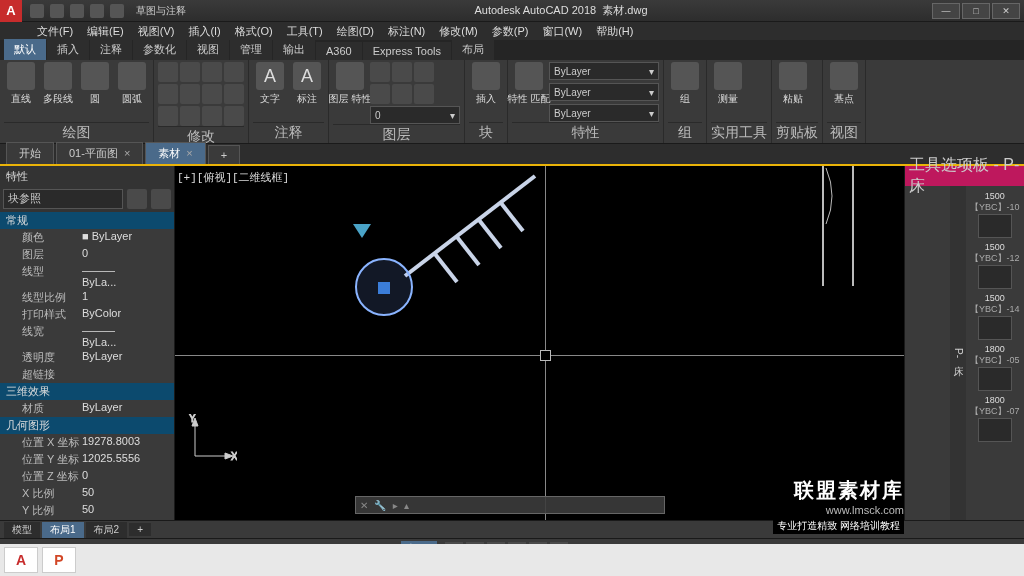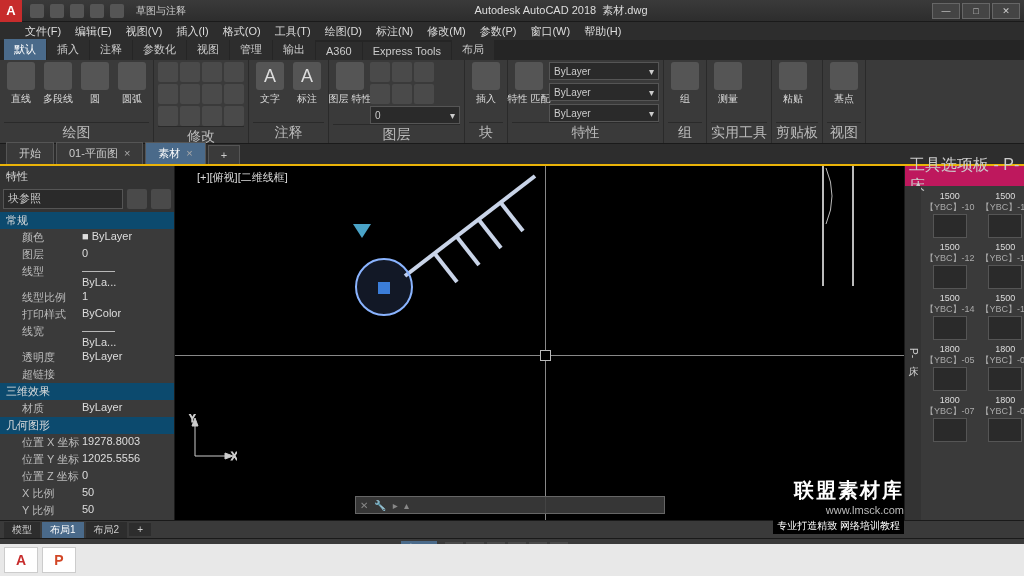--- a/index.html
+++ b/index.html
@@ -4,21 +4,21 @@
 <style>
 * { margin: 0; padding: 0; box-sizing: border-box; font-family: "Microsoft YaHei", Arial, sans-serif; }
 body { background: #2d2d2d; width: 1024px; height: 576px; overflow: hidden; color: #ccc; font-size: 11px; position: relative; }
 .titlebar { height: 22px; background: linear-gradient(#3a3a3a,#2d2d2d); display: flex; align-items: center; border-bottom: 1px solid #1a1a1a; }
 .app-icon { width: 22px; height: 22px; background: #c72c2c; color: #fff; font-weight: bold; display: flex; align-items: center; justify-content: center; font-size: 13px; }
 .qat { display: flex; gap: 6px; padding: 0 8px; }
 .qat-btn { width: 14px; height: 14px; background: #555; border-radius: 2px; }
 .title-center { flex: 1; text-align: center; color: #ddd; font-size: 11px; }
 .win-ctrl { display: flex; gap: 2px; padding-right: 4px; }
 .win-btn { width: 28px; height: 16px; background: #444; border: 1px solid #666; display:flex;align-items:center;justify-content:center;font-size:9px;}
-.menubar { height: 18px; background: #2d2d2d; display: flex; align-items: center; padding-left: 25px; gap: 14px; font-size: 11px; color: #ddd; }
+.menubar { height: 18px; background: #2d2d2d; display: flex; align-items: center; padding-left: 37px; gap: 14px; font-size: 11px; color: #ddd; }
 .menubar span { cursor: default; }
 .ribbon-tabs { height: 20px; background: #252525; display: flex; align-items: flex-end; padding-left: 4px; gap: 1px; font-size: 11px; }
 .ribbon-tab { padding: 3px 10px; background: #2d2d2d; color: #ccc; }
 .ribbon-tab.active { background: #4a6a8a; color: #fff; }
 .ribbon { height: 84px; background: #3a3a3a; border-bottom: 1px solid #1a1a1a; display: flex; }
 .panel { border-right: 1px solid #2a2a2a; padding: 2px 4px 0 4px; display: flex; flex-direction: column; }
 .panel-body { flex: 1; display: flex; gap: 3px; align-items: flex-start; }
 .panel-title { text-align: center; font-size: 14px; color: #bbb; padding: 1px 0; border-top: 1px solid #2a2a2a; white-space: nowrap; }
 .big-btn { width: 34px; display: flex; flex-direction: column; align-items: center; gap: 2px; }
 .big-btn .ico { width: 28px; height: 28px; background: #555; border-radius: 3px; display:flex;align-items:center;justify-content:center;}
@@ -34,24 +34,24 @@
 .workspace { display:flex; height: 354px; }
 .props-panel { width: 175px; background:#3a3a3a; border-right:1px solid #1a1a1a; font-size:11px; overflow:hidden;}
 .props-header { height:20px; background:#333; display:flex; align-items:center; padding:0 6px; color:#ddd; }
 .props-row { display:flex; padding:1px 22px; }
 .props-label { width:60px; color:#bbb; }
 .props-val { flex:1; color:#ddd; }
 .props-sect { background:#0c4a6e; padding:1px 6px; color:#ddd; }
 .search-row { display:flex; gap:4px; padding:3px; background:#333; }
 .search-combo { flex:1; background:#2a2a2a; border:1px solid #555; padding:1px 4px; }
 .canvas { flex:1; background:#000; position:relative; }
-.vp-label { position:absolute; top:4px; left:22px; color:#ddd; font-size:11px; }
+.vp-label { position:absolute; top:4px; left:2px; color:#ddd; font-size:11px;font-family:Liberation Mono, monospace; }
 .tool-palette { width:120px; background:#3a3a3a; border-left:1px solid #1a1a1a; display:flex; flex-direction:column; }
 .tp-header { height:20px; background:#be185d; display:flex; align-items:center; padding:0 4px; font-size:16px; }
-.tp-body { flex:1; overflow:hidden; position:relative; }
+.tp-body { flex:1; overflow:hidden; position:relative;margin-left:45px; }
 .tp-tab-strip { width:16px; position:absolute; left:0; top:0; bottom:0; background:#333; display:flex; align-items:center; justify-content:center; }
 .tp-tab-text { writing-mode:vertical-rl; font-size:10px; color:#ccc; }
 .tp-grid { margin-left:16px; padding:4px; display:grid; grid-template-columns:1fr 1fr; gap:3px 6px; }
 .tp-item { text-align:center; }
 .tp-thumb { width:34px; height:24px; background:#2a2a2a; margin:0 auto; border:1px solid #555; }
 .tp-lbl1 { font-size:9px; color:#ddd; margin-top:1px; }
 .tp-lbl2 { font-size:9px; color:#aaa; }
 .layout-tabs { height:18px; background:#3a3a3a; display:flex; align-items:center; padding:0 4px; gap:2px; font-size:10px; border-top:1px solid #1a1a1a;}
 .layout-tab { padding:1px 8px; background:#2d2d2d; }
 .layout-tab.active { background:#4a6a8a; color:#fff; }

